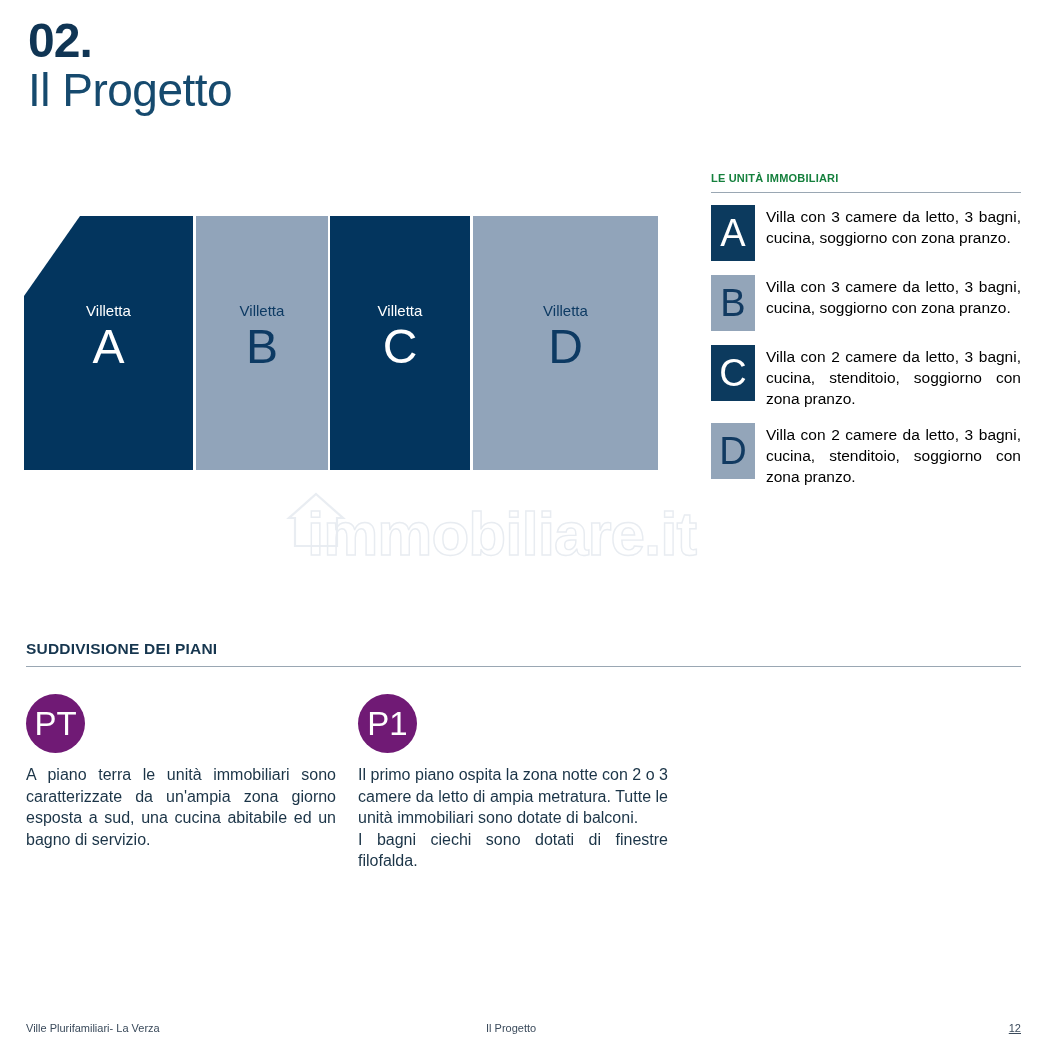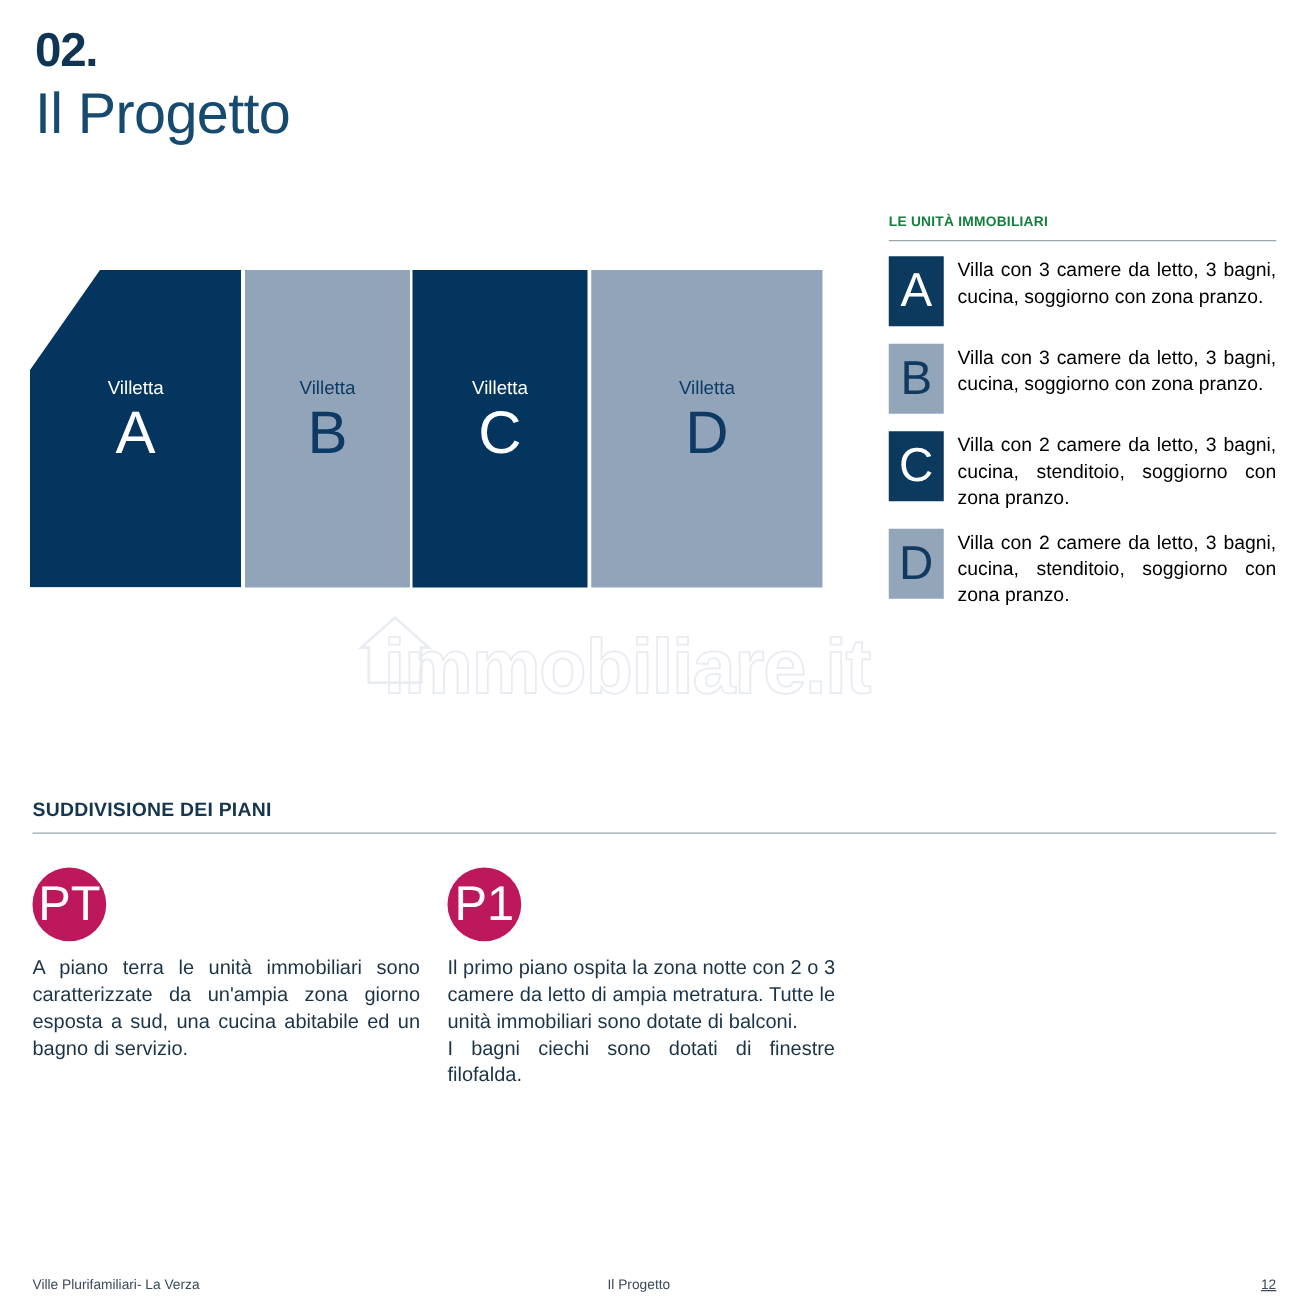--- a/index.html
+++ b/index.html
@@ -16,21 +16,21 @@
     overflow: hidden;
   }
 
   
   .title-block {
     position: absolute;
     left: 28px;
     top: 18px;
   }
   .title-number {
-    font-size: 38px;
+    font-size: 48px;
     font-weight: bold;
     color: #0d3css;
     color: #103554;
     letter-spacing: -1px;
     line-height: 46px;
     margin: 0;
   }
   .title-main {
     font-size: 46px;
     font-weight: 400;
@@ -190,26 +190,26 @@
   }
   .floor-col {
     width: 332px;
     padding-right: 22px;
     box-sizing: border-box;
   }
   .floor-badge {
     width: 59px;
     height: 59px;
     border-radius: 50%;
-    background: #be185d;
+    background: #701a75;
     color: #ffffff;
     display: flex;
     align-items: center;
     justify-content: center;
-    font-size: 39px;
+    font-size: 33px;
     line-height: 30px;
     margin-bottom: 11px;
   }
   .floor-text {
     font-size: 16px;
     line-height: 21.5px;
     color: #1b3447;
     text-align: justify;
     white-space: pre-line;
   }

